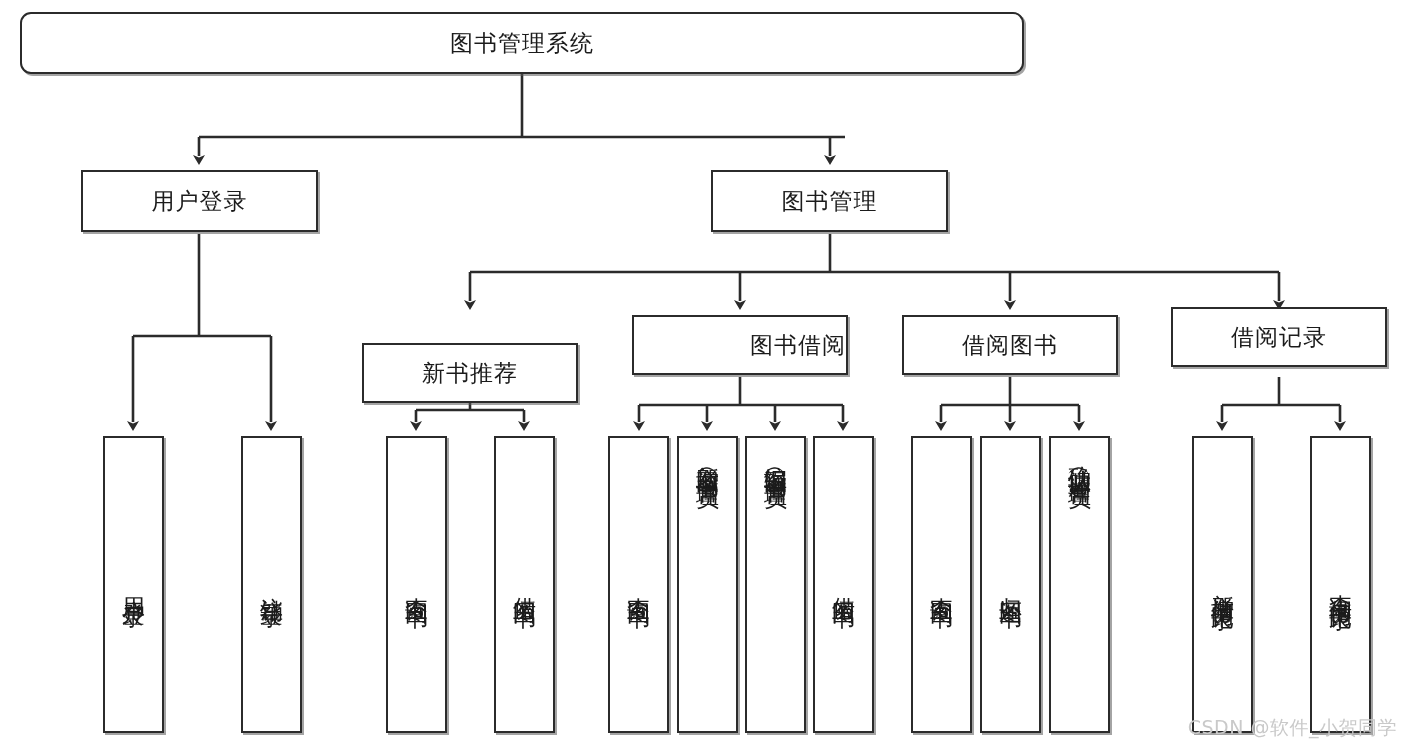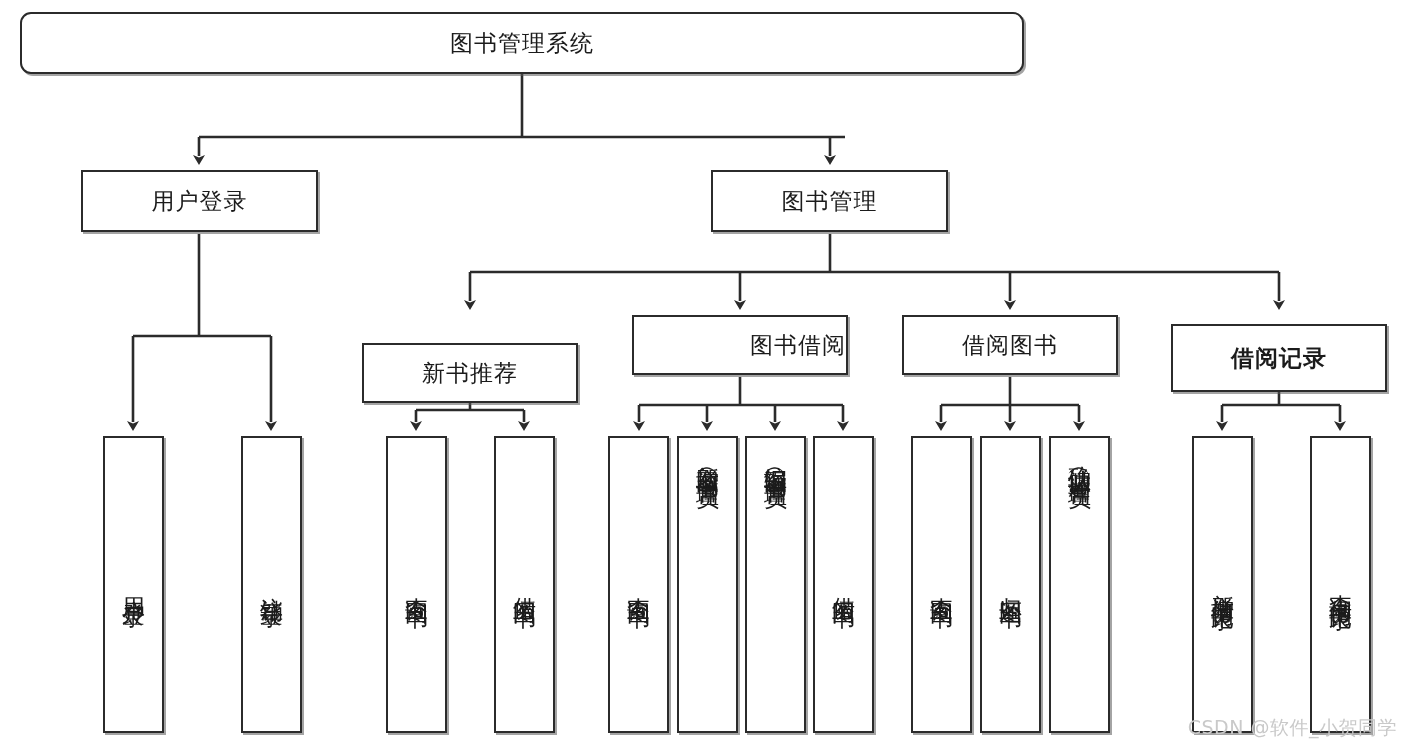--- a/index.html
+++ b/index.html
@@ -157,21 +157,21 @@
   </div>
 
   <div class="node horiz" style="left:632px; top:315px; width:216px; height:60px;justify-content:flex-end;">
     <span class="node-label">图书借阅</span>
   </div>
 
   <div class="node horiz" style="left:902px; top:315px; width:216px; height:60px;">
     <span class="node-label">借阅图书</span>
   </div>
 
-  <div class="node horiz" style="left:1171px; top:324px; width:216px; height:68px;font-weight:bold;">
+  <div class="node horiz" style="left:1171px; top:307px; width:216px; height:60px;">
     <span class="node-label">借阅记录</span>
   </div>
 
   <div class="node vert centred" style="left:103px; top:436px; width:61px; height:297px;">
     <span class="node-label">用户登录</span>
   </div>
 
   <div class="node vert centred" style="left:241px; top:436px; width:61px; height:297px;">
     <span class="node-label">注销登录</span>
   </div>

